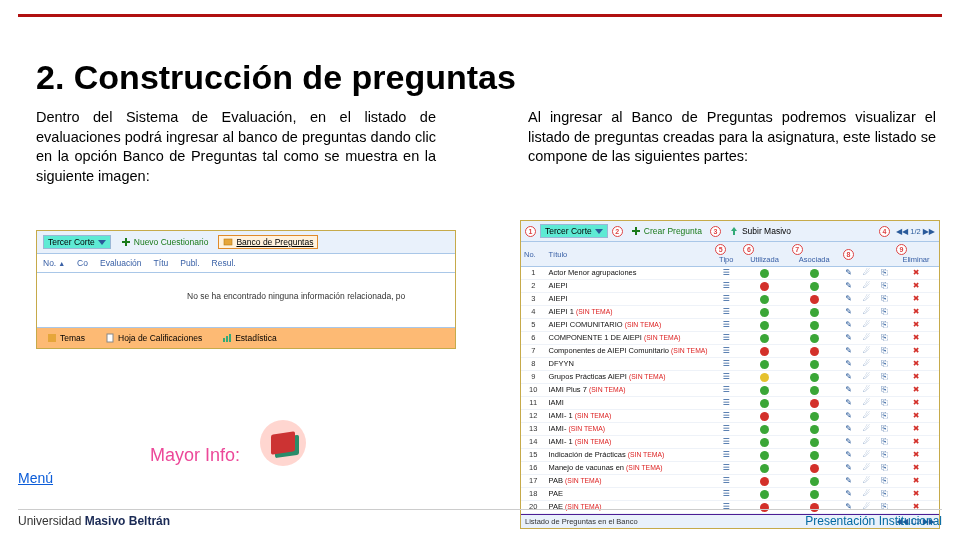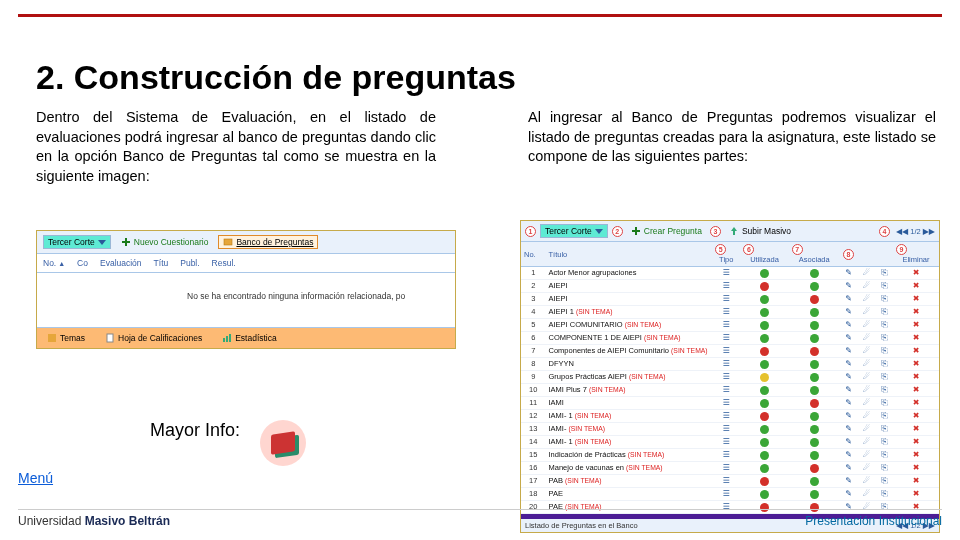--- a/index.html
+++ b/index.html
@@ -32,22 +32,22 @@
   .tri { width:0;height:0;border-left:4px solid transparent;border-right:4px solid transparent;border-top:5px solid #2a5a9a; }
   .tbtn { display:flex; align-items:center; gap:3px; padding:1px 4px; font-size:8.5px; }
   .tbtn.hi { border:1px solid #e08a2a; background:#fff2dd;text-decoration:underline; }
   .tbtn.gr { color:#1a7a1a; }
   .ico8 { width:10px; height:10px; display:inline-block; }
   .shot-left .hdr { display:flex; gap:12px; padding:4px 6px; color:#3960a6; border-bottom:1px solid #a9c7e8; font-size:8.5px; }
   .shot-left .hdr span:first-child::after { content:" ▲"; font-size:7px; }
   .shot-left .msg { padding:18px 4px 26px 150px; color:#333; font-size:8.5px; border-bottom:1px solid #a9c7e8; }
   .shot-left .foot { display:flex; gap:12px; padding:4px 6px; background:#fdba74; font-size:8.5px; }
   .mayor {
-    position:absolute; top:420px; left:150px; font-size:18px; color:#000000;
-    display:flex; align-items:flex-start; gap:20px;
+    position:absolute; top:420px; left:150px; font-size:18px; color:#ec4899;
+    display:flex; align-items:flex-end; gap:20px;
   }
   .bookicon { width:46px; height:46px; border-radius:50%; background:#ffd6d0; position:relative; display:flex; align-items:center; justify-content:center; }
   .bookicon::before { content:""; width:24px; height:20px; background:#c33; position:absolute; border-radius:2px; transform:skewY(-8deg); box-shadow:4px 4px 0 #2a8c6a; }
   .menu-link {
     position:absolute; top:470px; left:18px;
     color:#0b5cd8; font-size:14px; text-decoration:underline; cursor:pointer;
   }
   
   .shot-right {
     position:absolute; top:220px; left:520px; width:420px;
@@ -62,21 +62,21 @@
   .shot-right table { width:100%; border-collapse:collapse; }
   .shot-right th { background:#e9f1fb; color:#3960a6; font-weight:normal; text-align:left; padding:2px 3px; font-size:7.5px; border-bottom:1px solid #a9c7e8; }
   .shot-right td { padding:0 3px; border-bottom:1px solid #eef2f8; height:12px; line-height:12px; font-size:7.5px; white-space:nowrap; }
   .shot-right td.n { text-align:center; color:#333; }
   .shot-right td.ttl { color:#111; max-width:120px; overflow:hidden; text-overflow:ellipsis; }
   .sintema { color:#d22; font-size:6.8px; }
   .dot { display:inline-block; width:9px; height:9px; border-radius:50%; vertical-align:middle; }
   .dg { background:#3aa637; } .dr { background:#d3302a; } .dy { background:#e6c22e; }
   .ix { color:#2a5a9a; font-size:8px; }
   .ix.red { color:#d3302a; }
-  .sr-foot { display:flex; justify-content:space-between; align-items:center; background:#e9f1fb; padding:2px 4px; font-size:7.5px; color:#333; border-top:5px solid #4c1d95; }
+  .sr-foot { display:flex; justify-content:space-between; align-items:center; background:#e9f1fb; padding:2px 4px; font-size:7.5px; color:#333; border-top:1px solid #4c1d95; }
   
   .footer { position:absolute; bottom:12px; left:18px; right:18px; border-top:1px solid #ccc; padding-top:4px; display:flex; justify-content:space-between; font-size:12px; }
   .footer .uni { color:#333; }
   .footer .uni b { color:#1a2a55; }
   .footer .pres { color:#0369a1; }
 </style>
 </head>
 <body>
 
 <div class="top-rule"></div>

